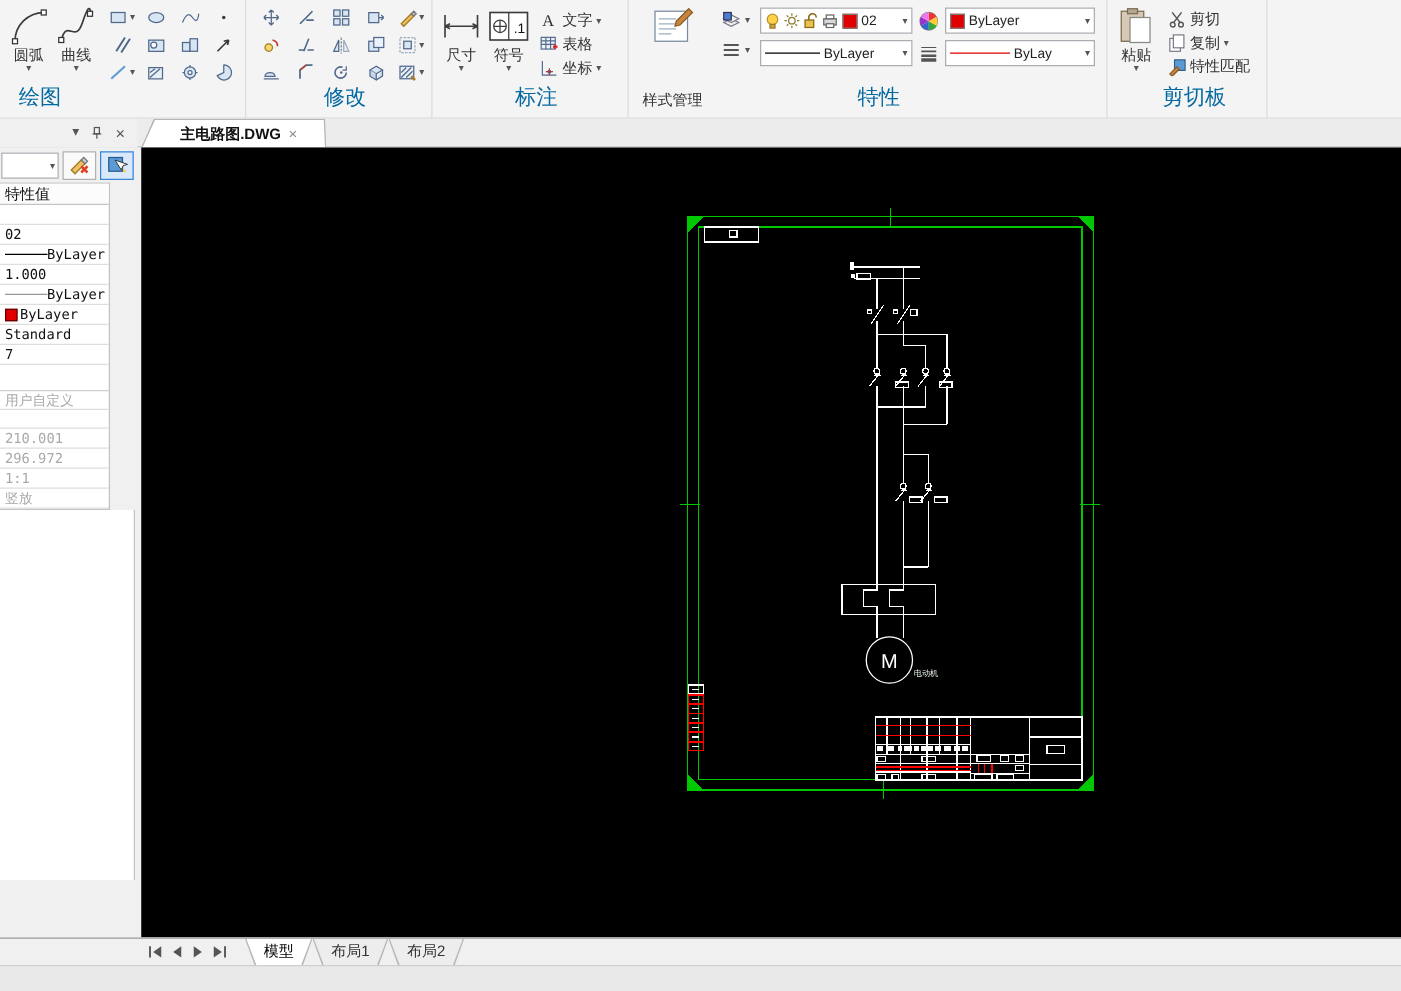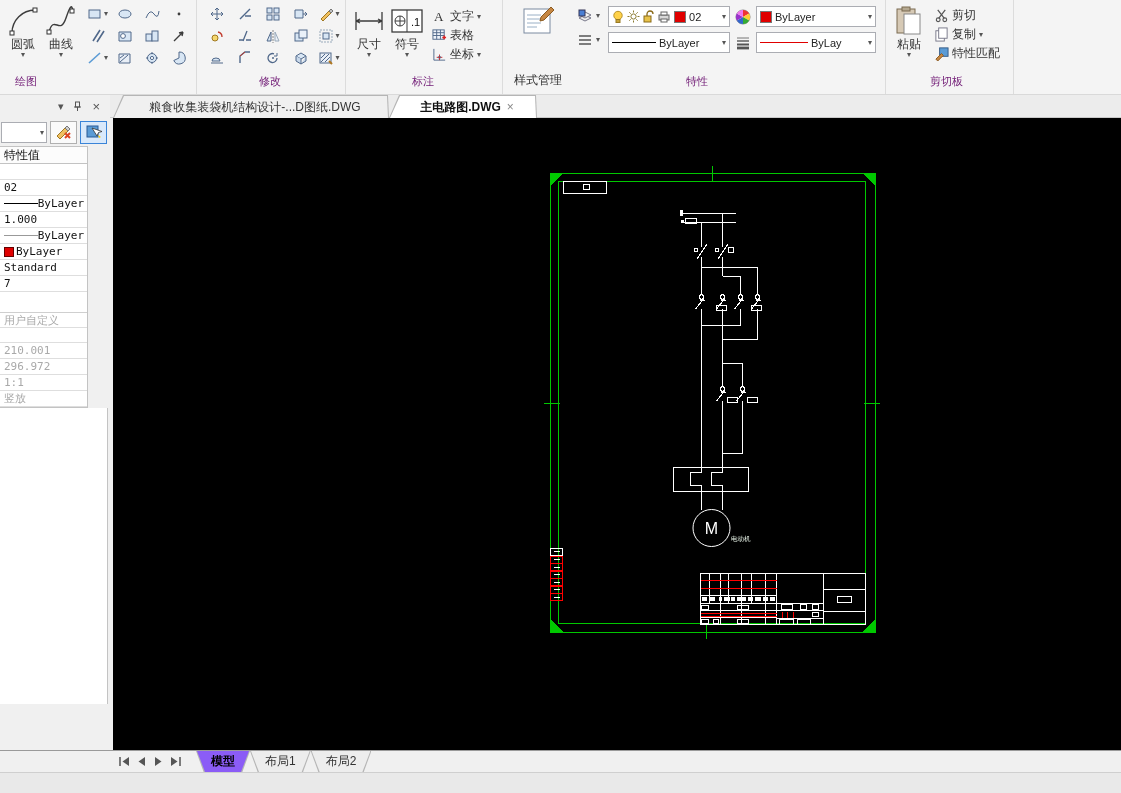--- a/index.html
+++ b/index.html
@@ -10,21 +10,21 @@
     -webkit-font-smoothing:antialiased; font-size:12px; color:#222;
   }
   
   .ribbon { position:absolute; left:0; top:0; width:1121px; height:95px; background:#f4f4f4; border-bottom:1px solid #d9d9d9; }
   .rgroup { position:absolute; top:0; height:94px; border-right:1px solid #dcdcdc; }
   .g-draw { left:0; width:197px; }
   .g-modify { left:197px; width:149px; }
   .g-annot { left:346px; width:157px; }
   .g-props { left:503px; width:383px; }
   .g-clip { left:886px; width:128px; }
-  .grouplabel { position:absolute; bottom:5px; font-size:11px; color:#701a75; white-space:nowrap; }
+  .grouplabel { position:absolute; bottom:5px; font-size:17px; color:#0369a1; white-space:nowrap; }
   .grow { display:flex; align-items:flex-start; padding:3px 2px 0 4px; }
   .bigbtn { display:flex; flex-direction:column; align-items:center; width:38px; padding-top:2px; cursor:default; }
   .bigbtn .bicon { height:32px; display:flex; align-items:center; justify-content:center; }
   .bigbtn .blabel { font-size:12px; color:#333; white-space:nowrap; line-height:14px; }
   .drop { font-size:8px; color:#555; line-height:8px; }
   .igrid { display:grid; grid-auto-rows:22px; margin-left:4px; }
   .igrid.c4 { grid-template-columns:repeat(4,27px); }
   .igrid.c5 { grid-template-columns:repeat(5,28px); }
   .sbtn { display:flex; align-items:center; justify-content:center; gap:1px; cursor:default; }
   .sbtn svg { width:16px; height:16px; }
@@ -72,21 +72,21 @@
   .pfree { height:296px; background:#fff; border-right:1px solid #c3c3c3; width:108px; }
   
   .canvas { position:absolute; left:113px; top:118px; width:1008px; height:632px; background:#000; }
   
   .bottombar { position:absolute; left:0; top:750px; width:1121px; height:22px; background:#f0f0f0; border-top:1px solid #9a9a9a; display:flex; align-items:stretch; }
   .navbtns { margin-left:118px; display:flex; align-items:center; gap:4px; }
   .navbtns svg { width:13px; height:11px; }
   .ltabs { display:flex; margin-left:14px; height:22px; }
   .ltab { position:relative; height:22px; clip-path:polygon(0 0, 100% 0, calc(100% - 8px) 100%, 8px 100%); background:#b5b5b5; padding:0 1px 1px 1px; }
   .ltab .inner { height:21px; clip-path:polygon(0 0, 100% 0, calc(100% - 8px) 100%, 8px 100%); background:#ededed; display:flex; align-items:center; justify-content:center; padding:0 14px; font-size:12px; color:#333; white-space:nowrap; }
-  .ltab.active .inner { background:#8b5cf6; font-weight:bold; color:#000; }
+  .ltab.active .inner { background:#ffffff; font-weight:normal; color:#000; }
   .statusbar { position:absolute; left:0; top:772px; width:1121px; height:21px; background:#e9e9e9; border-top:1px solid #cfcfcf; }
 </style>
 </head>
 <body>
 
 <div class="ribbon">
 
   <div class="rgroup g-draw">
     <div class="grow">
       <div class="bigbtn">
@@ -482,25 +482,20 @@
 <div class="tabbar">
   <div class="panelhead">
     <span class="hic">▾</span>
     <svg width="9" height="11" viewBox="0 0 9 11">
         <rect x="2.5" y="1" width="4" height="5" fill="none" stroke="#555"></rect>
         <path d="M1 6 h7 M4.5 6 v4" stroke="#555"></path>
       </svg>
     <span class="hic" style="font-size:13px;">×</span>
   </div>
   <div class="doctabs">
-    <div class="dtab" style="width:276px;">
-      <div class="inner">
-          <span>粮食收集装袋机结构设计-...D图纸.DWG</span>
-        </div>
-    </div>
     <div class="dtab active" style="width:148px;">
       <div class="inner">
         <span>主电路图.DWG</span>
         <span class="tclose">×</span>
       </div>
     </div>
   </div>
 </div>
 
 <div class="sidepanel">

